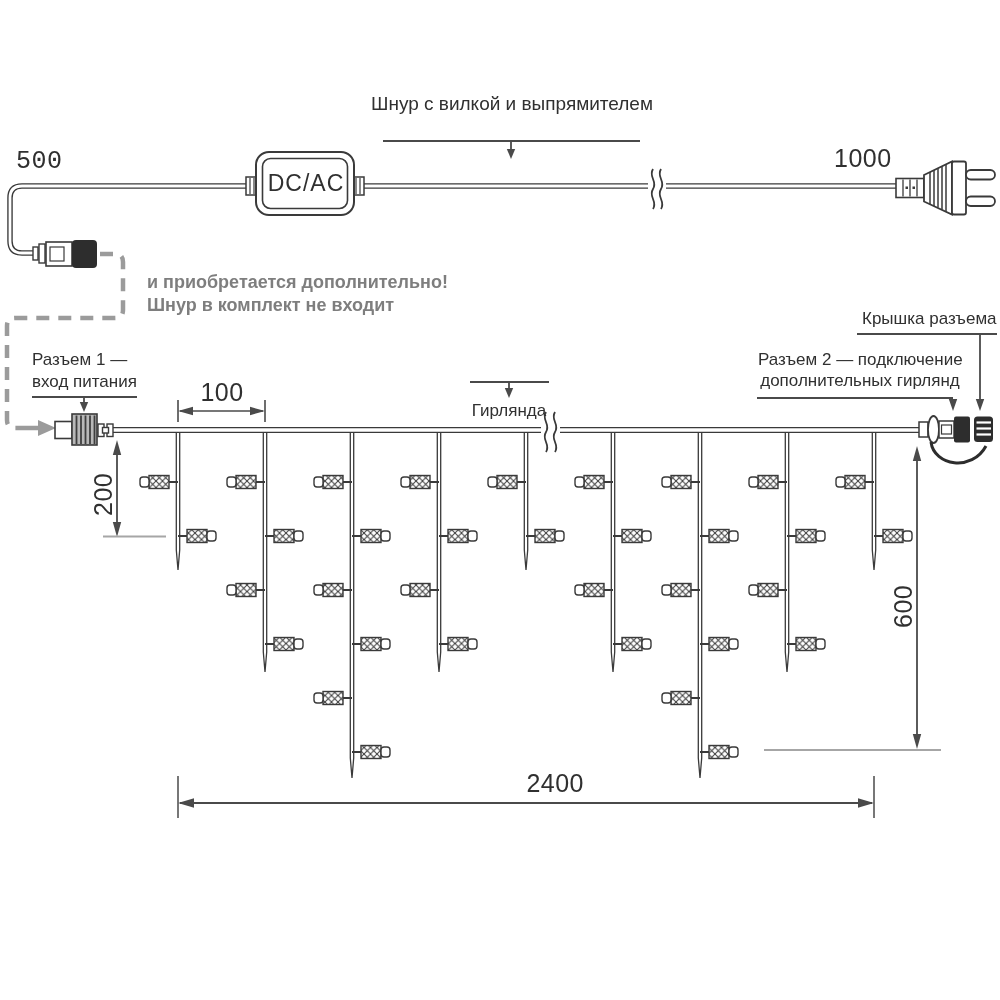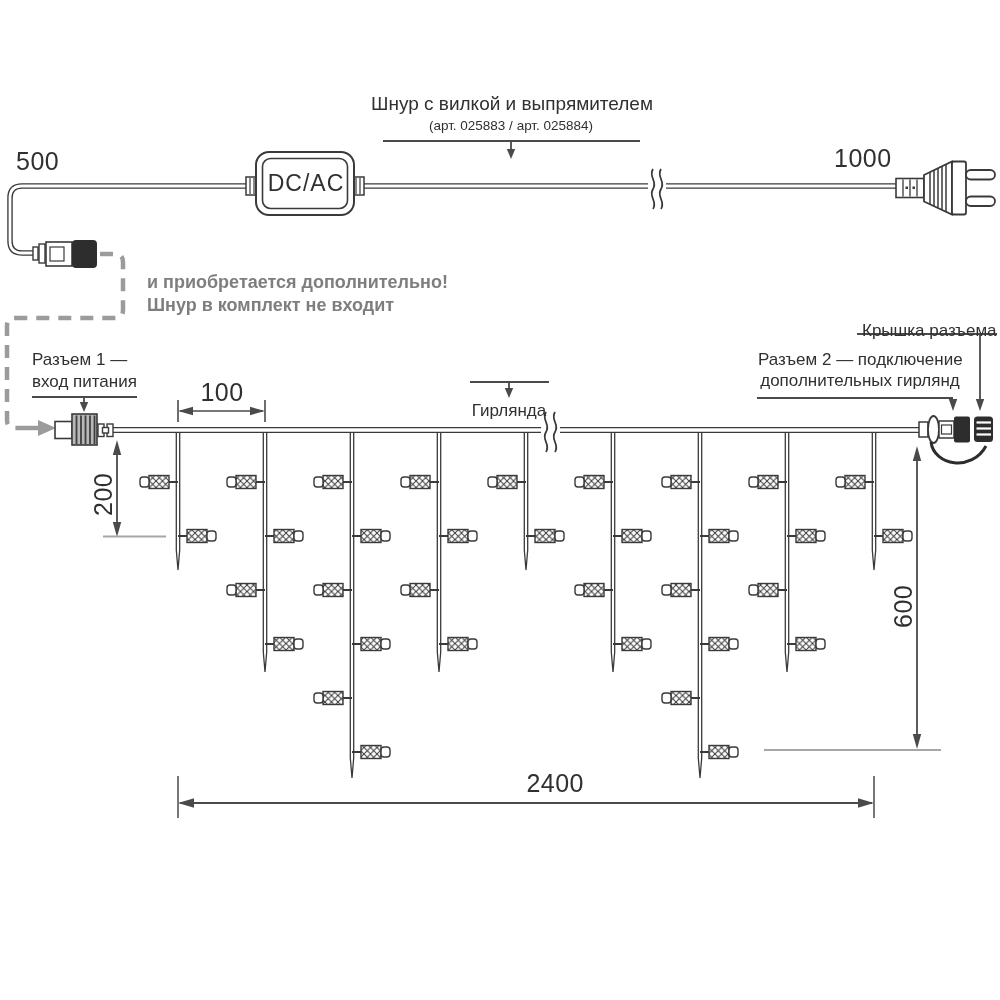--- a/index.html
+++ b/index.html
@@ -285,26 +285,25 @@
   </g>
   <g>
     <line x1="178" y1="776" x2="178" y2="818" stroke="#4a4a4a" stroke-width="1.5"></line>
     <line x1="874" y1="776" x2="874" y2="818" stroke="#4a4a4a" stroke-width="1.5"></line>
     <line x1="180" y1="803" x2="872" y2="803" stroke="#4a4a4a" stroke-width="1.8"></line>
     <polygon points="178,803 194,798.3 194,807.7" fill="#4a4a4a"></polygon>
     <polygon points="874,803 858,798.3 858,807.7" fill="#4a4a4a"></polygon>
   </g>
 </svg>
 
-<div class="t num" style="left:16px;top:147px;">500</div>
+<div class="t num" style="left:16px;top:147px;font-family:Liberation Mono, monospace;">500</div>
 <div class="t num" style="left:834px;top:144px;">1000</div>
 
 <div class="t ctr" style="left:371px;top:93px;width:280px;">
   <div class="cordlbl">Шнур с вилкой и выпрямителем</div>
-  <div class="cordsub">(арт. 025883 / арт. 025884)</div>
 </div>
 
 <div class="t note" style="left:147px;top:271px;">
   <div>и приобретается дополнительно!</div>
   <div>Шнур в комплект не входит</div>
 </div>
 
 <div class="t lbl" style="left:32px;top:349px;">
   <div>Разъем 1 —</div>
   <div>вход питания</div>
@@ -312,21 +311,21 @@
 
 <div class="t num ctr" style="left:179px;top:378px;width:86px;">100</div>
 
 <div class="t lbl ctr" style="left:440px;top:372px;width:138px;margin-top:28px;">Гирлянда</div>
 
 <div class="t lbl ctr" style="left:758px;top:349px;width:204px;line-height:21px;">
   <div>Разъем 2 — подключение</div>
   <div>дополнительных гирлянд</div>
 </div>
 
-<div class="t lbl" style="left:862px;top:320px;text-align:right;">Крышка разъема</div>
+<div class="t lbl" style="left:862px;top:308px;text-align:right;">Крышка разъема</div>
 
 <div class="t num rot" style="left:89px;top:516px;">200</div>
 <div class="t num rot" style="left:889px;top:628px;">600</div>
 
 <div class="t num ctr" style="left:468px;top:769px;width:116px;text-align:right;">2400</div>
 
 <div class="t dcac ctr" style="left:257px;top:170px;width:98px;">DC/AC</div>
 
 </div>
 

